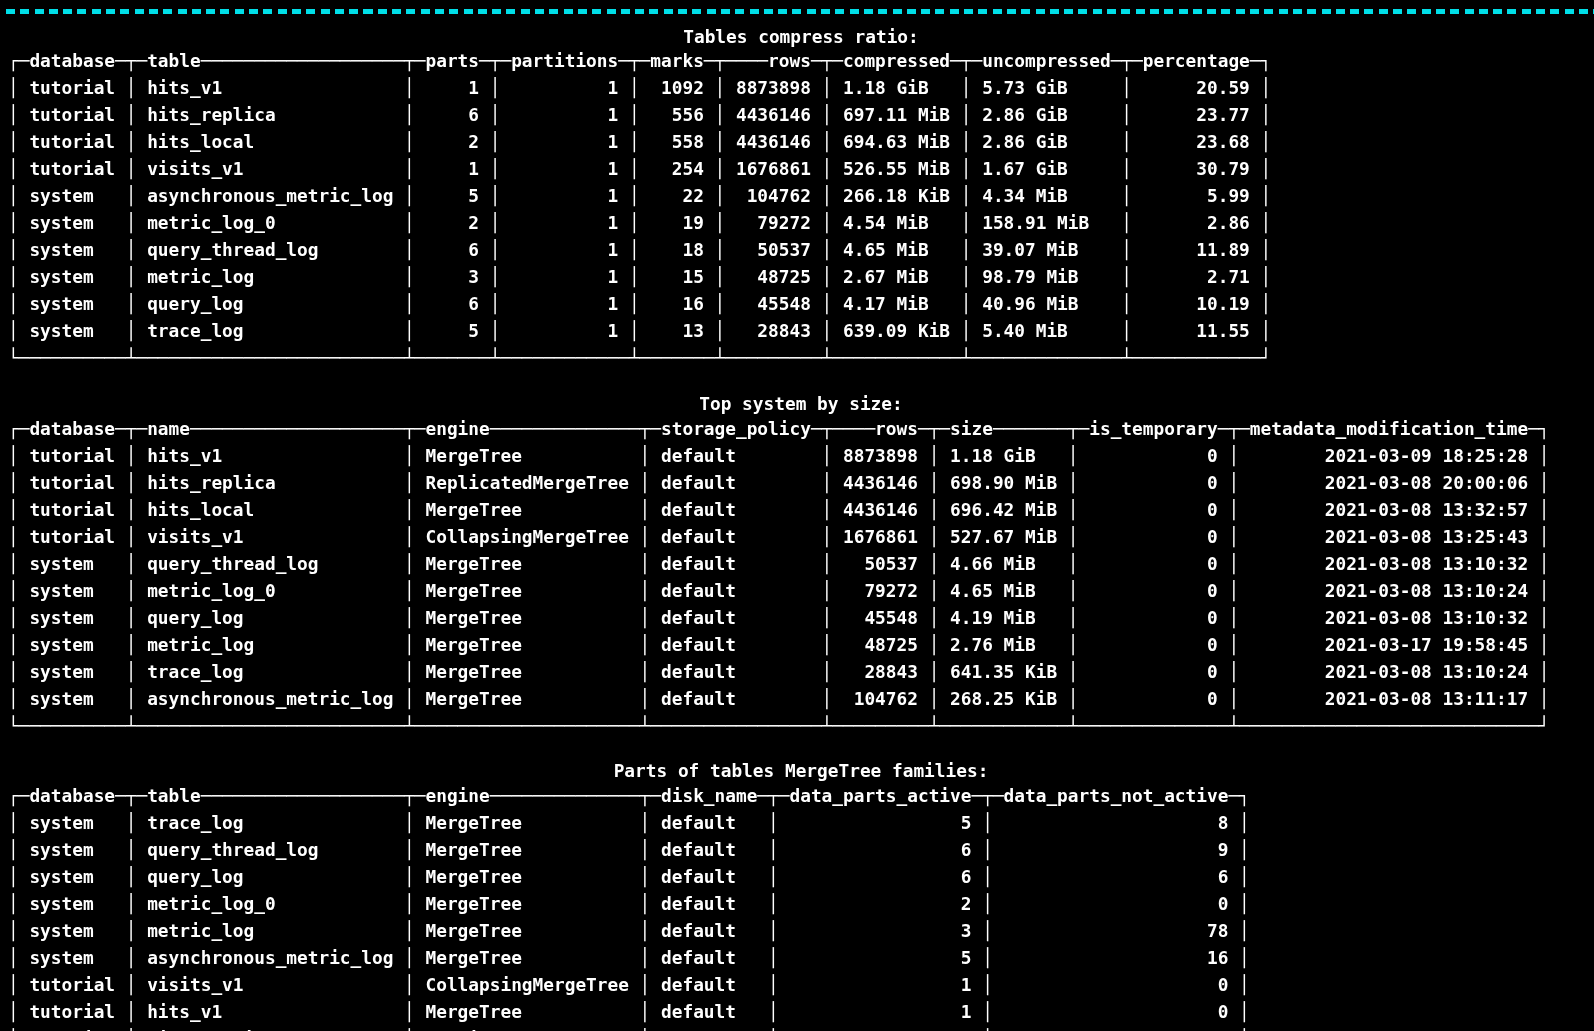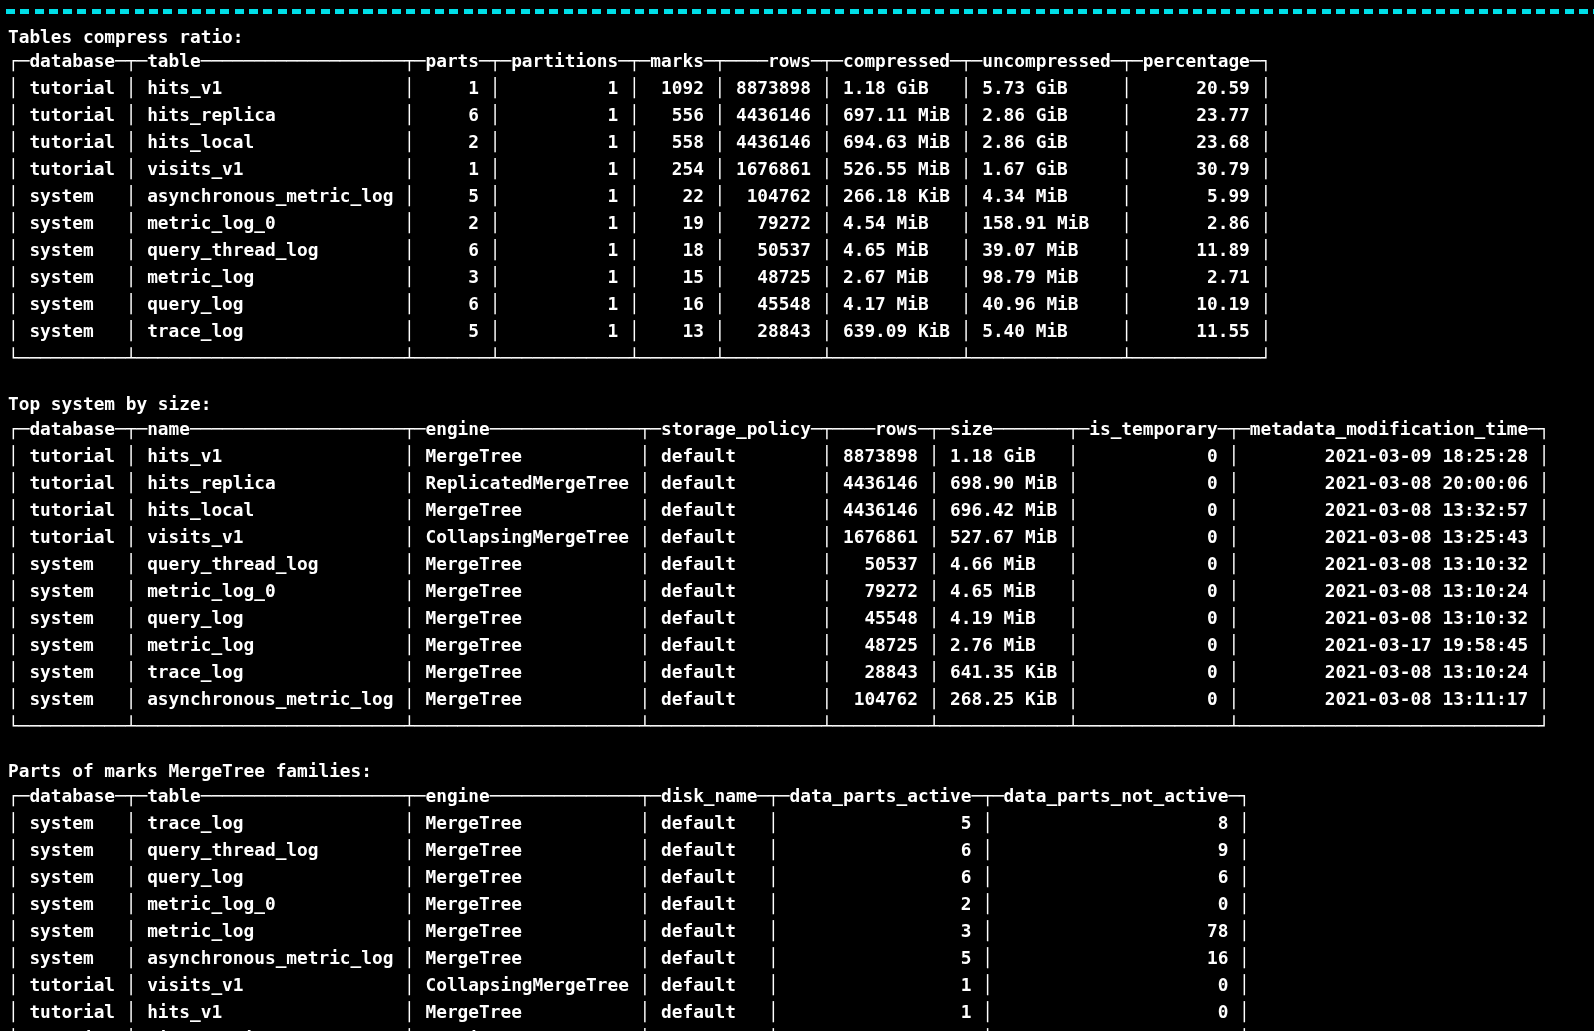--- a/index.html
+++ b/index.html
@@ -30,20 +30,21 @@
     background-image: repeating-linear-gradient(90deg, var(--accent) 0 9px, transparent 9px 14.3px);
     background-size: 1594px 5px;
     background-position: 6px 5px;
     background-repeat: no-repeat;
   }
   .title {
     height: 21.7px;
     line-height: 21.7px;
     white-space: pre;
     margin: 0;
+    text-align: center;
   }
   pre.tbl {
     margin: 0 0 21.7px 0;
     padding: 0;
     font: inherit;
     line-height: 27px;
     white-space: pre;
   }
   pre.tbl.last-table { margin-bottom: 43.4px; }
   .title.spaced-below { margin-bottom: 21.7px; }
@@ -81,21 +82,21 @@
 │ system   │ query_thread_log        │ MergeTree           │ default        │   50537 │ 4.66 MiB   │            0 │        2021-03-08 13:10:32 │
 │ system   │ metric_log_0            │ MergeTree           │ default        │   79272 │ 4.65 MiB   │            0 │        2021-03-08 13:10:24 │
 │ system   │ query_log               │ MergeTree           │ default        │   45548 │ 4.19 MiB   │            0 │        2021-03-08 13:10:32 │
 │ system   │ metric_log              │ MergeTree           │ default        │   48725 │ 2.76 MiB   │            0 │        2021-03-17 19:58:45 │
 │ system   │ trace_log               │ MergeTree           │ default        │   28843 │ 641.35 KiB │            0 │        2021-03-08 13:10:24 │
 │ system   │ asynchronous_metric_log │ MergeTree           │ default        │  104762 │ 268.25 KiB │            0 │        2021-03-08 13:11:17 │
 └──────────┴─────────────────────────┴─────────────────────┴────────────────┴─────────┴────────────┴──────────────┴────────────────────────────┘</pre>
   </section>
 
   <section>
-    <div class="title">Parts of marks MergeTree families:</div>
+    <div class="title">Parts of tables MergeTree families:</div>
     <pre class="tbl last-table">┌─database─┬─table───────────────────┬─engine──────────────┬─disk_name─┬─data_parts_active─┬─data_parts_not_active─┐
 │ system   │ trace_log               │ MergeTree           │ default   │                 5 │                     8 │
 │ system   │ query_thread_log        │ MergeTree           │ default   │                 6 │                     9 │
 │ system   │ query_log               │ MergeTree           │ default   │                 6 │                     6 │
 │ system   │ metric_log_0            │ MergeTree           │ default   │                 2 │                     0 │
 │ system   │ metric_log              │ MergeTree           │ default   │                 3 │                    78 │
 │ system   │ asynchronous_metric_log │ MergeTree           │ default   │                 5 │                    16 │
 │ tutorial │ visits_v1               │ CollapsingMergeTree │ default   │                 1 │                     0 │
 │ tutorial │ hits_v1                 │ MergeTree           │ default   │                 1 │                     0 │
 │ tutorial │ hits_replica            │ ReplicatedMergeTree │ default   │                 6 │                     0 │

